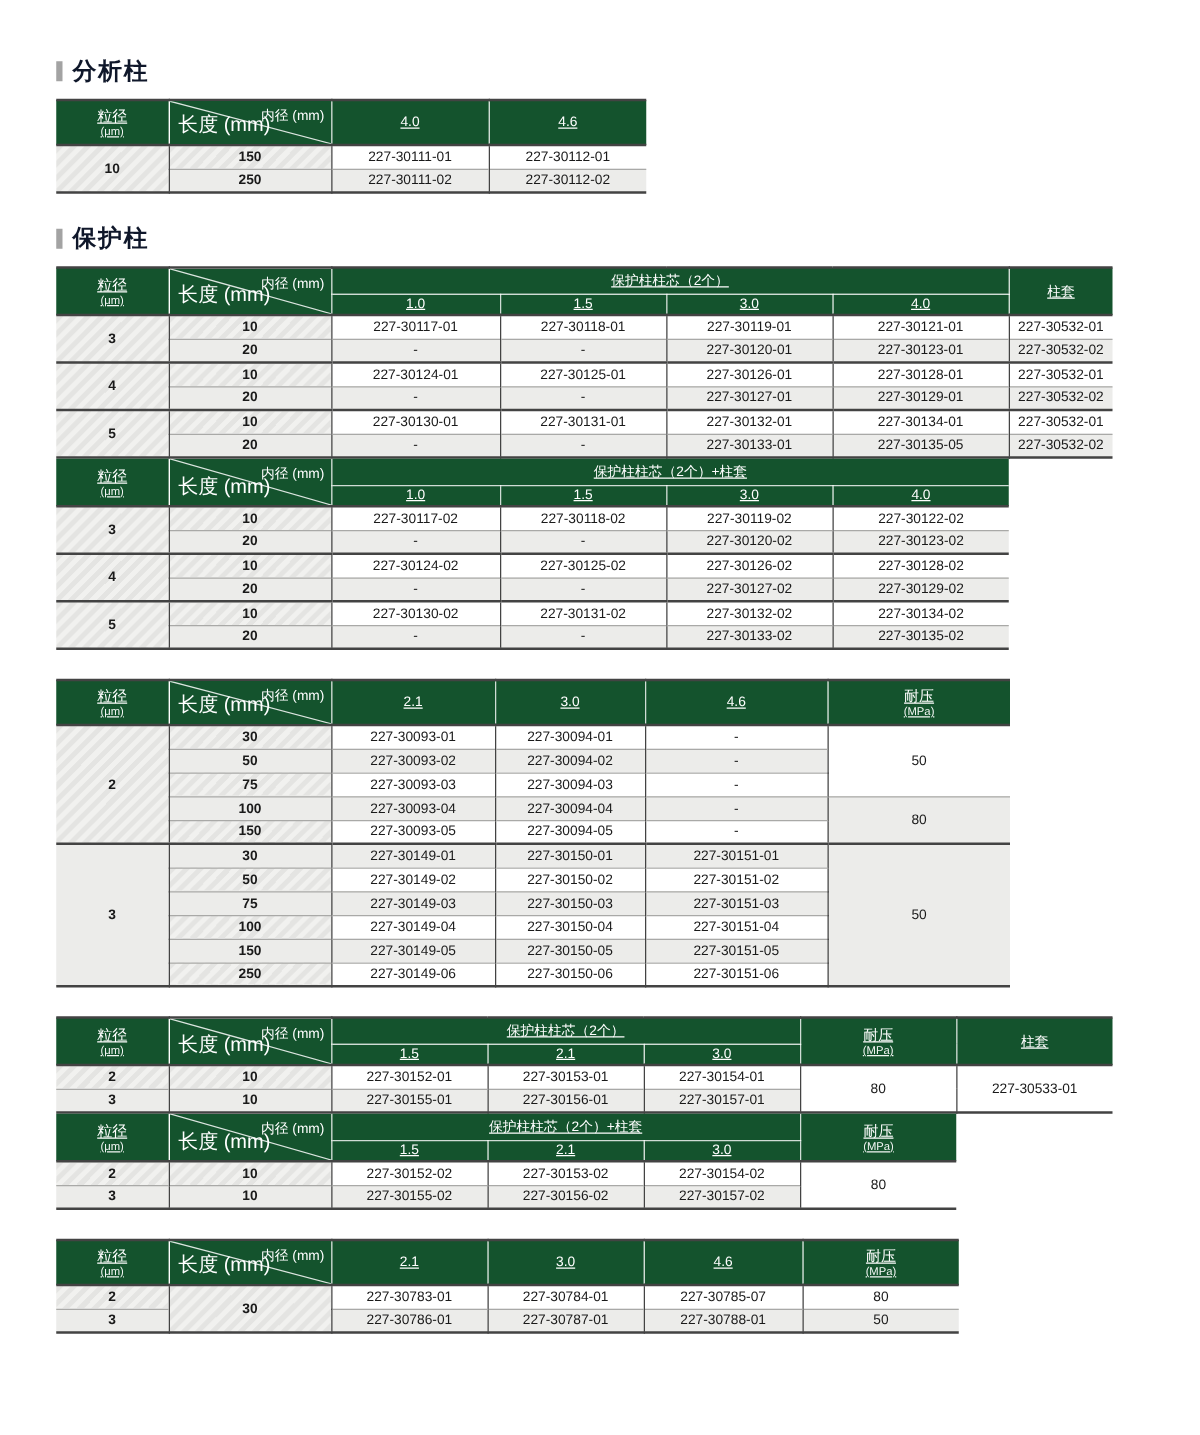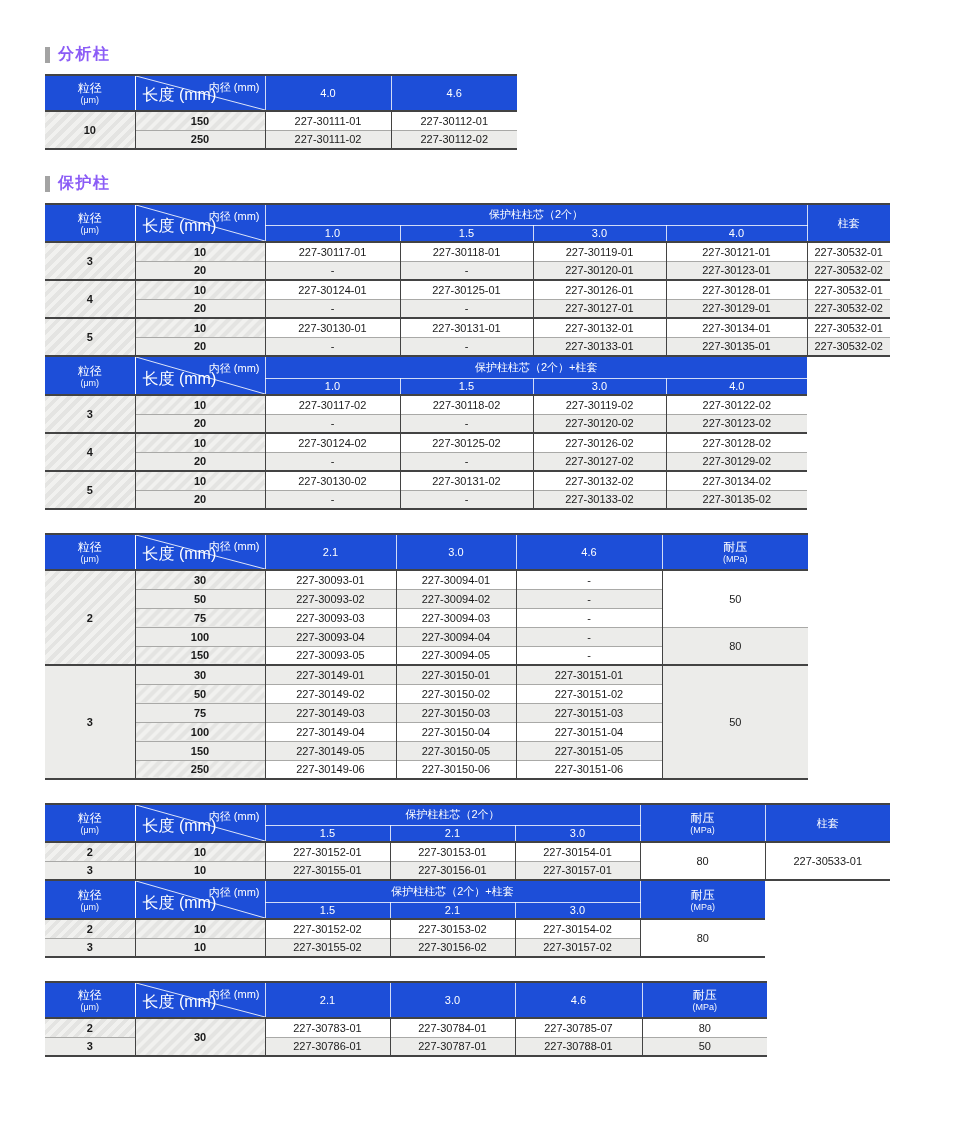--- a/index.html
+++ b/index.html
@@ -6,39 +6,40 @@
   html,body { background:#fff; }
   body {
     width: 960px; height: 1148px; overflow: hidden;
     font-family: "Liberation Sans", "DejaVu Sans", sans-serif;
     color: #1a1a1a;
   }
   .page { padding: 44px 0 0 45px; }
   section { margin-bottom: 23px; }
   .sec-title {
     display: flex; align-items: center; gap: 8px;
-    font-size: 16px; font-weight: 600; color: #8b5cf6;
+    font-size: 19px; font-weight: 600; color: #0f172a;
     letter-spacing: 1.5px; margin: 0 0 9px 0;
   }
   .sec-title .bar { width: 5px; height: 16px; background: #a3a3a3; }
 
   table.tbl {
     border-collapse: collapse; table-layout: fixed;
     border-top: 2px solid #434343; border-bottom: 2px solid #434343;
     font-size: 11px;
   }
   table.tbl.stacked { border-top: 0; }
 
   .tbl thead { border-bottom: 2px solid #434343; }
   .tbl th {
-    background: #1d4ed8; color: #fff; font-weight: normal;
+    background: #14532d; color: #fff; font-weight: normal;
     font-size: 11px; text-align: center; vertical-align: middle; padding: 0;
     border-left: 1px solid rgba(255,255,255,.8);
     border-right: 1px solid rgba(255,255,255,.8);
     border-bottom: 1px solid rgba(255,255,255,.8);
+    text-decoration: underline;
   }
   .tbl th:first-child { border-left: 0; }
   .tbl th:last-child { border-right: 0; }
   tr.hrow1 { height: 36px; }      
   tr.hrow2a { height: 21px; }     
   tr.hrow2b { height: 17px; }     
 
   .th-main { font-size: 12px; line-height: 14px; }
   .th-sub  { font-size: 9px;  line-height: 10px; opacity: .95; }
   .grp-h   { font-size: 12px; }
@@ -194,21 +195,21 @@
             <td>227-30131-01</td>
             <td>227-30132-01</td>
             <td>227-30134-01</td>
             <td>227-30532-01</td>
           </tr>
           <tr class="alt">
             <td class="hatch">20</td>
             <td>-</td>
             <td>-</td>
             <td>227-30133-01</td>
-            <td>227-30135-01</td>
+            <td>227-30135-05</td>
             <td>227-30532-02</td>
           </tr>
         </tbody>
     </table>
     <table class="tbl stacked" style="width:762px">
       <colgroup>
           <col style="width:90px">
           <col style="width:130px">
           <col style="width:135px">
           <col style="width:133px">

